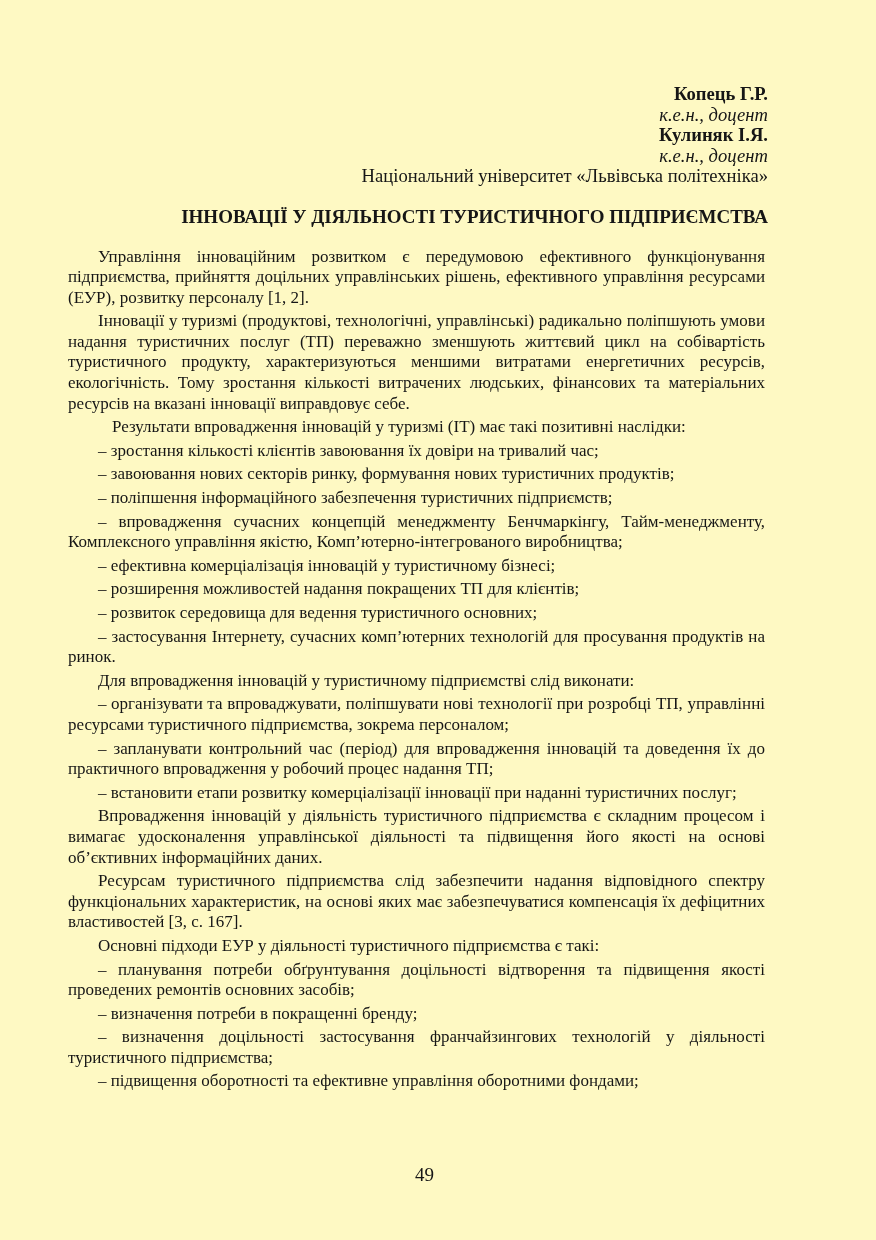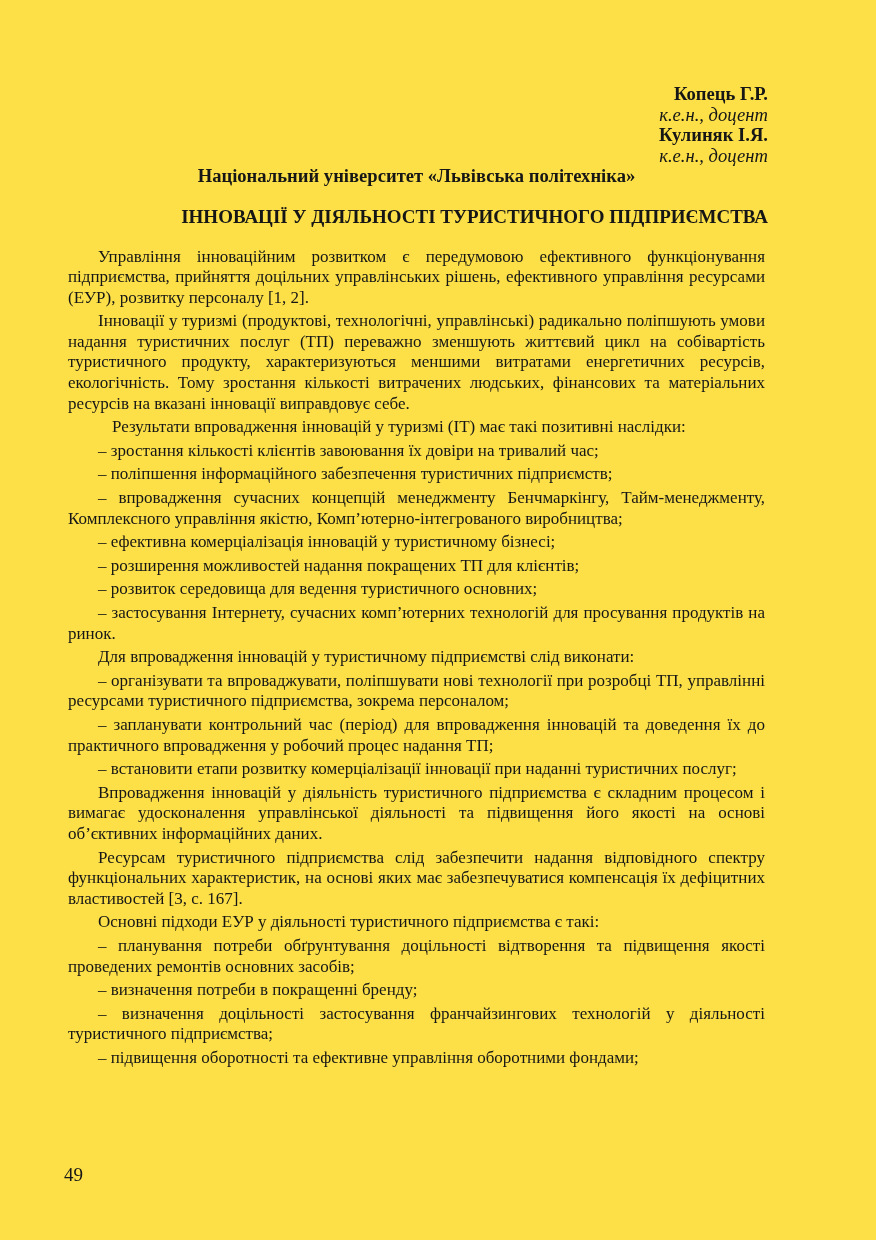--- a/index.html
+++ b/index.html
@@ -4,21 +4,21 @@
 <style>
   html, body {
     margin: 0;
     padding: 0;
     background: #ffffff;
   }
   .page {
     position: relative;
     width: 876px;
     height: 1240px;
-    background: #fde047;
+    background: #fef9c3;
     overflow: hidden;
     font-family: "Liberation Serif", "DejaVu Serif", serif;
     color: #161616;
   }
   .content {
     position: absolute;
     left: 65px;
     top: 84px;
     width: 703px;
   }
@@ -28,45 +28,45 @@
     line-height: 20.5px;
   }
   .author-name {
     font-weight: bold;
   }
   .author-role {
     font-weight: normal;
     font-style: italic;
   }
   .affiliation {
-    font-weight: bold;
-    text-align: center;
+    font-weight: normal;
   }
   .doc-title {
     margin: 19px 0 20px 0;
     text-align: right;
     font-weight: bold;
     font-size: 19px;
     line-height: 21px;
   }
   .body-text p.body-par {
     margin: 3px;
     text-align: justify;
     text-indent: 30px;
     font-size: 17px;
     line-height: 20.6px;
   }
   .body-text p.body-par.lead {
     text-indent: 44px;
   }
   .page-number {
     position: absolute;
-    left: 64px;
+    left: 73px;
     top: 1164px;
     width: 703px;
+    text-align: center;
     font-size: 19px;
     line-height: 21px;
   }
 </style>
 </head>
 <body>
 
 <div class="page">
   <div class="content">
 
@@ -78,20 +78,21 @@
       <div class="affiliation">Національний університет «Львівська політехніка»</div>
     </div>
 
     <h1 class="doc-title">ІННОВАЦІЇ У ДІЯЛЬНОСТІ ТУРИСТИЧНОГО ПІДПРИЄМСТВА</h1>
 
     <div class="body-text">
         <p class="body-par">Управління інноваційним розвитком є передумовою ефективного функціонування підприємства, прийняття доцільних управлінських рішень, ефективного управління ресурсами (ЕУР), розвитку персоналу [1, 2].</p>
         <p class="body-par">Інновації у туризмі (продуктові, технологічні, управлінські) радикально поліпшують умови надання туристичних послуг (ТП) переважно зменшують життєвий цикл на собівартість туристичного продукту, характеризуються меншими витратами енергетичних ресурсів, екологічність. Тому зростання кількості витрачених людських, фінансових та матеріальних ресурсів на вказані інновації виправдовує себе.</p>
         <p class="body-par lead">Результати впровадження інновацій у туризмі (ІТ) має такі позитивні наслідки:</p>
         <p class="body-par">– зростання кількості клієнтів завоювання їх довіри на тривалий час;</p>
+        <p class="body-par">– завоювання нових секторів ринку, формування нових туристичних продуктів;</p>
         <p class="body-par">– поліпшення інформаційного забезпечення туристичних підприємств;</p>
         <p class="body-par">– впровадження сучасних концепцій менеджменту Бенчмаркінгу, Тайм-менеджменту, Комплексного управління якістю, Комп’ютерно-інтегрованого виробництва;</p>
         <p class="body-par">– ефективна комерціалізація інновацій у туристичному бізнесі;</p>
         <p class="body-par">– розширення можливостей надання покращених ТП для клієнтів;</p>
         <p class="body-par">– розвиток середовища для ведення туристичного основних;</p>
         <p class="body-par">– застосування Інтернету, сучасних комп’ютерних технологій для просування продуктів на ринок.</p>
         <p class="body-par">Для впровадження інновацій у туристичному підприємстві слід виконати:</p>
         <p class="body-par">– організувати та впроваджувати, поліпшувати нові технології при розробці ТП, управлінні ресурсами туристичного підприємства, зокрема персоналом;</p>
         <p class="body-par">– запланувати контрольний час (період) для впровадження інновацій та доведення їх до практичного впровадження у робочий процес надання ТП;</p>
         <p class="body-par">– встановити етапи розвитку комерціалізації інновації при наданні туристичних послуг;</p>

